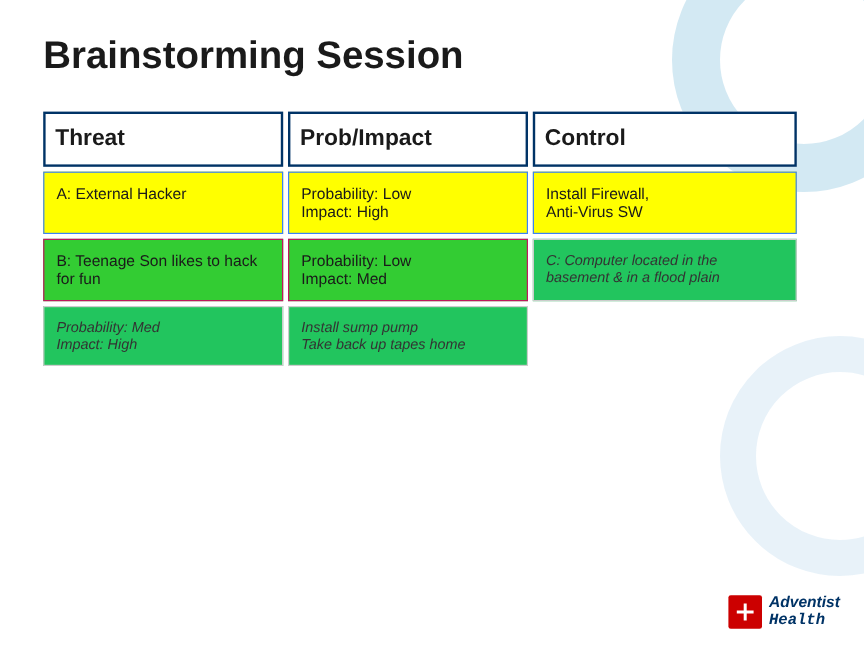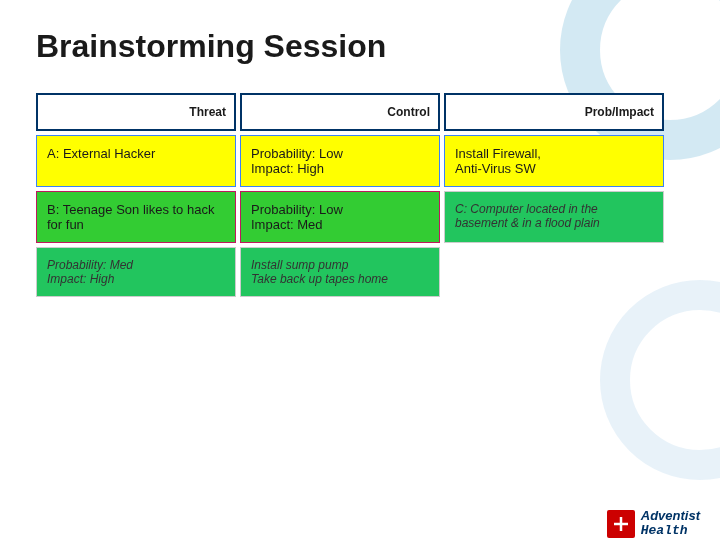--- a/index.html
+++ b/index.html
@@ -58,23 +58,23 @@
       display: grid;
       grid-template-columns: 200px 200px 220px;
       grid-template-rows: auto auto auto auto;
       gap: 4px;
     }
 
     
     .header-cell {
       background: #ffffff;
       border: 2px solid #003366;
-      text-align: right;
+      text-align: left;
       padding: 10px 8px;
-      font-size: 12px;
+      font-size: 19px;
       font-weight: bold;
       color: #1a1a1a;
     }
 
     
     .cell-yellow {
       background: #ffff00;
       border: 1px solid #3b82f6;
       padding: 10px 10px;
       font-size: 13px;
@@ -99,21 +99,21 @@
       padding: 10px 10px;
       font-size: 12px;
       color: #333333;
       font-weight: normal;
       font-style: italic;
     }
 
     
     .logo-area {
       position: absolute;
-      bottom: 2px;
+      bottom: 16px;
       right: 20px;
       display: flex;
       align-items: center;
       gap: 6px;
       z-index: 2;
     }
 
     .logo-icon {
       width: 28px;
       height: 28px;
@@ -155,22 +155,22 @@
 
 <div class="bg-arc"></div>
 <div class="bg-arc2"></div>
 
 <div class="page-content">
   <h1 class="page-title">Brainstorming Session</h1>
 
   <div class="grid-container">
 
     <div class="header-cell">Threat</div>
+    <div class="header-cell">Prob/Impact</div>
     <div class="header-cell">Control</div>
-    <div class="header-cell">Prob/Impact</div>
 
     <div class="cell-yellow">
       <span>A: External Hacker</span>
     </div>
     <div class="cell-yellow">
       Probability: Low<br>Impact: High
     </div>
     <div class="cell-yellow">
       Install Firewall,<br>Anti-Virus SW
     </div>

